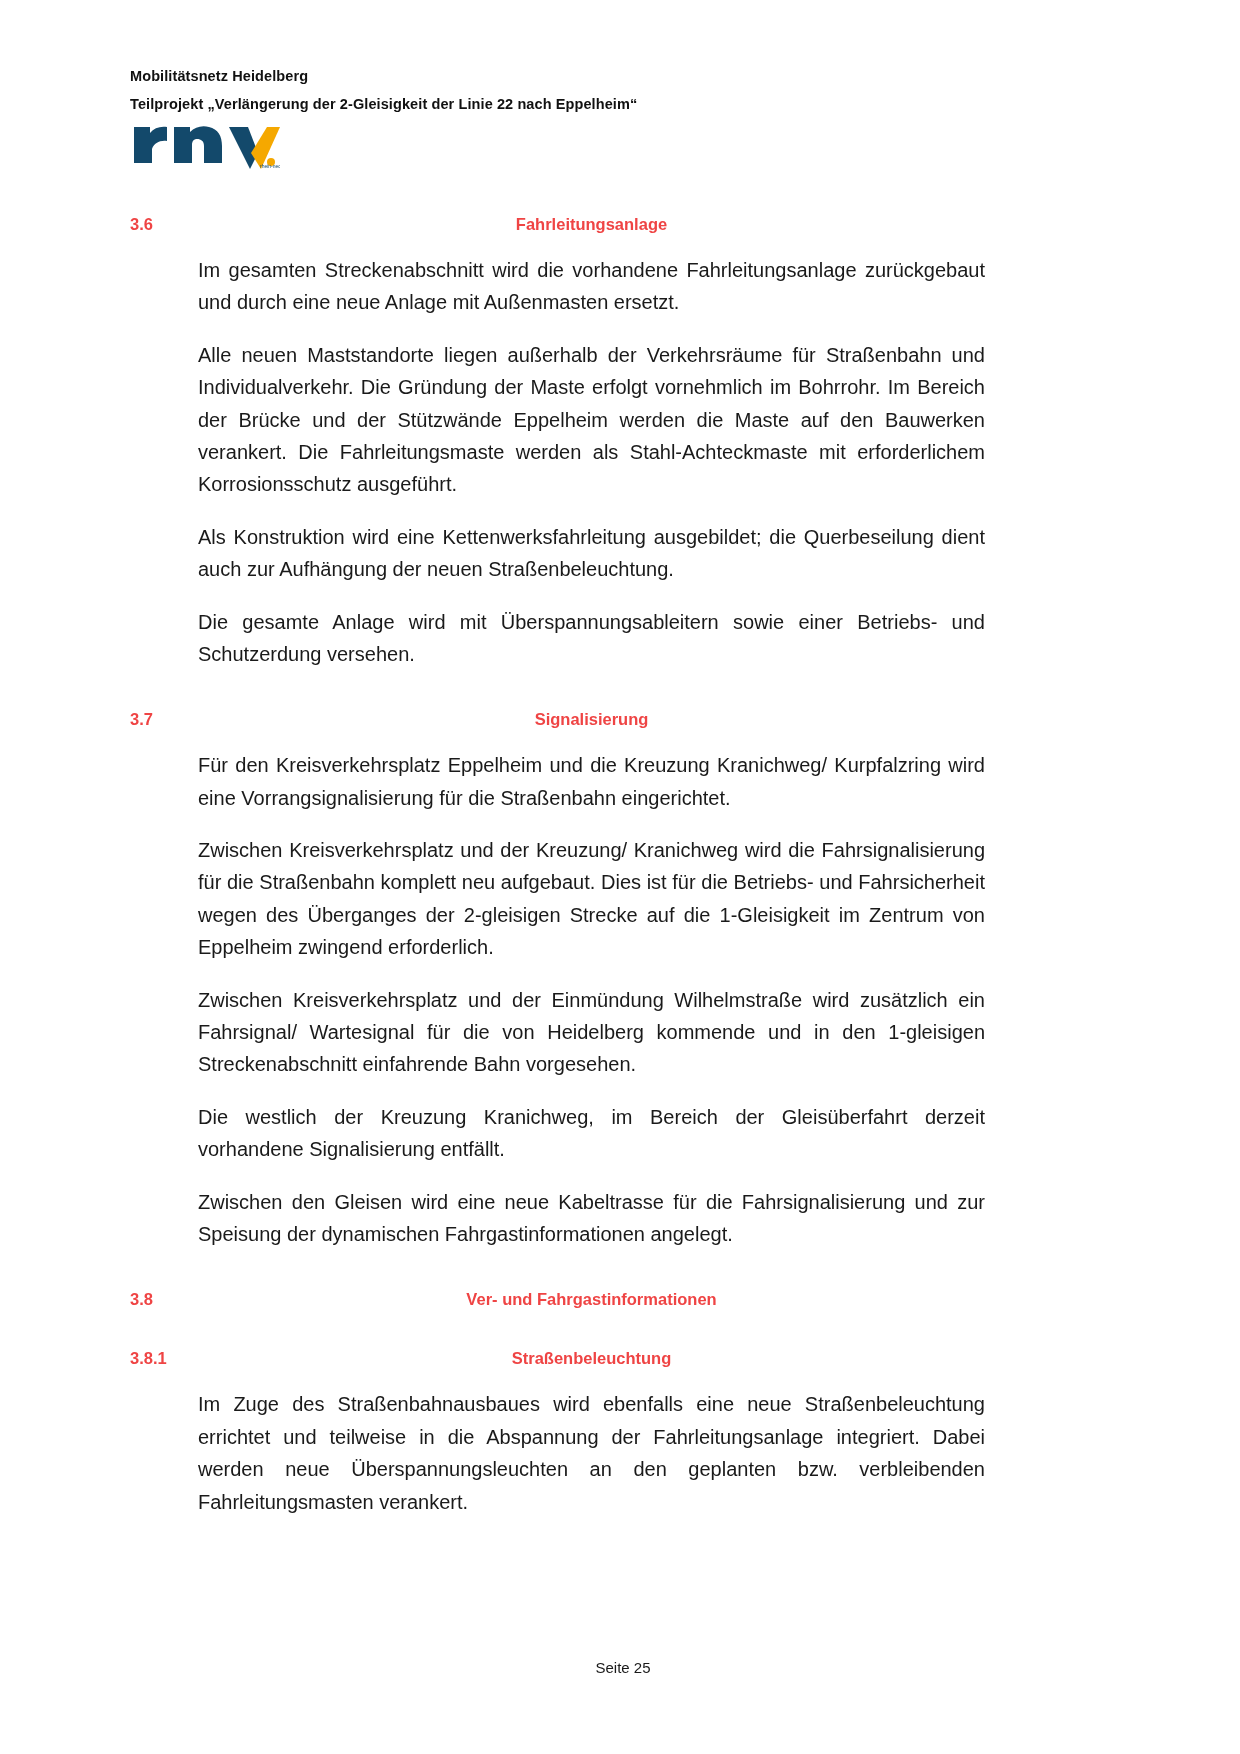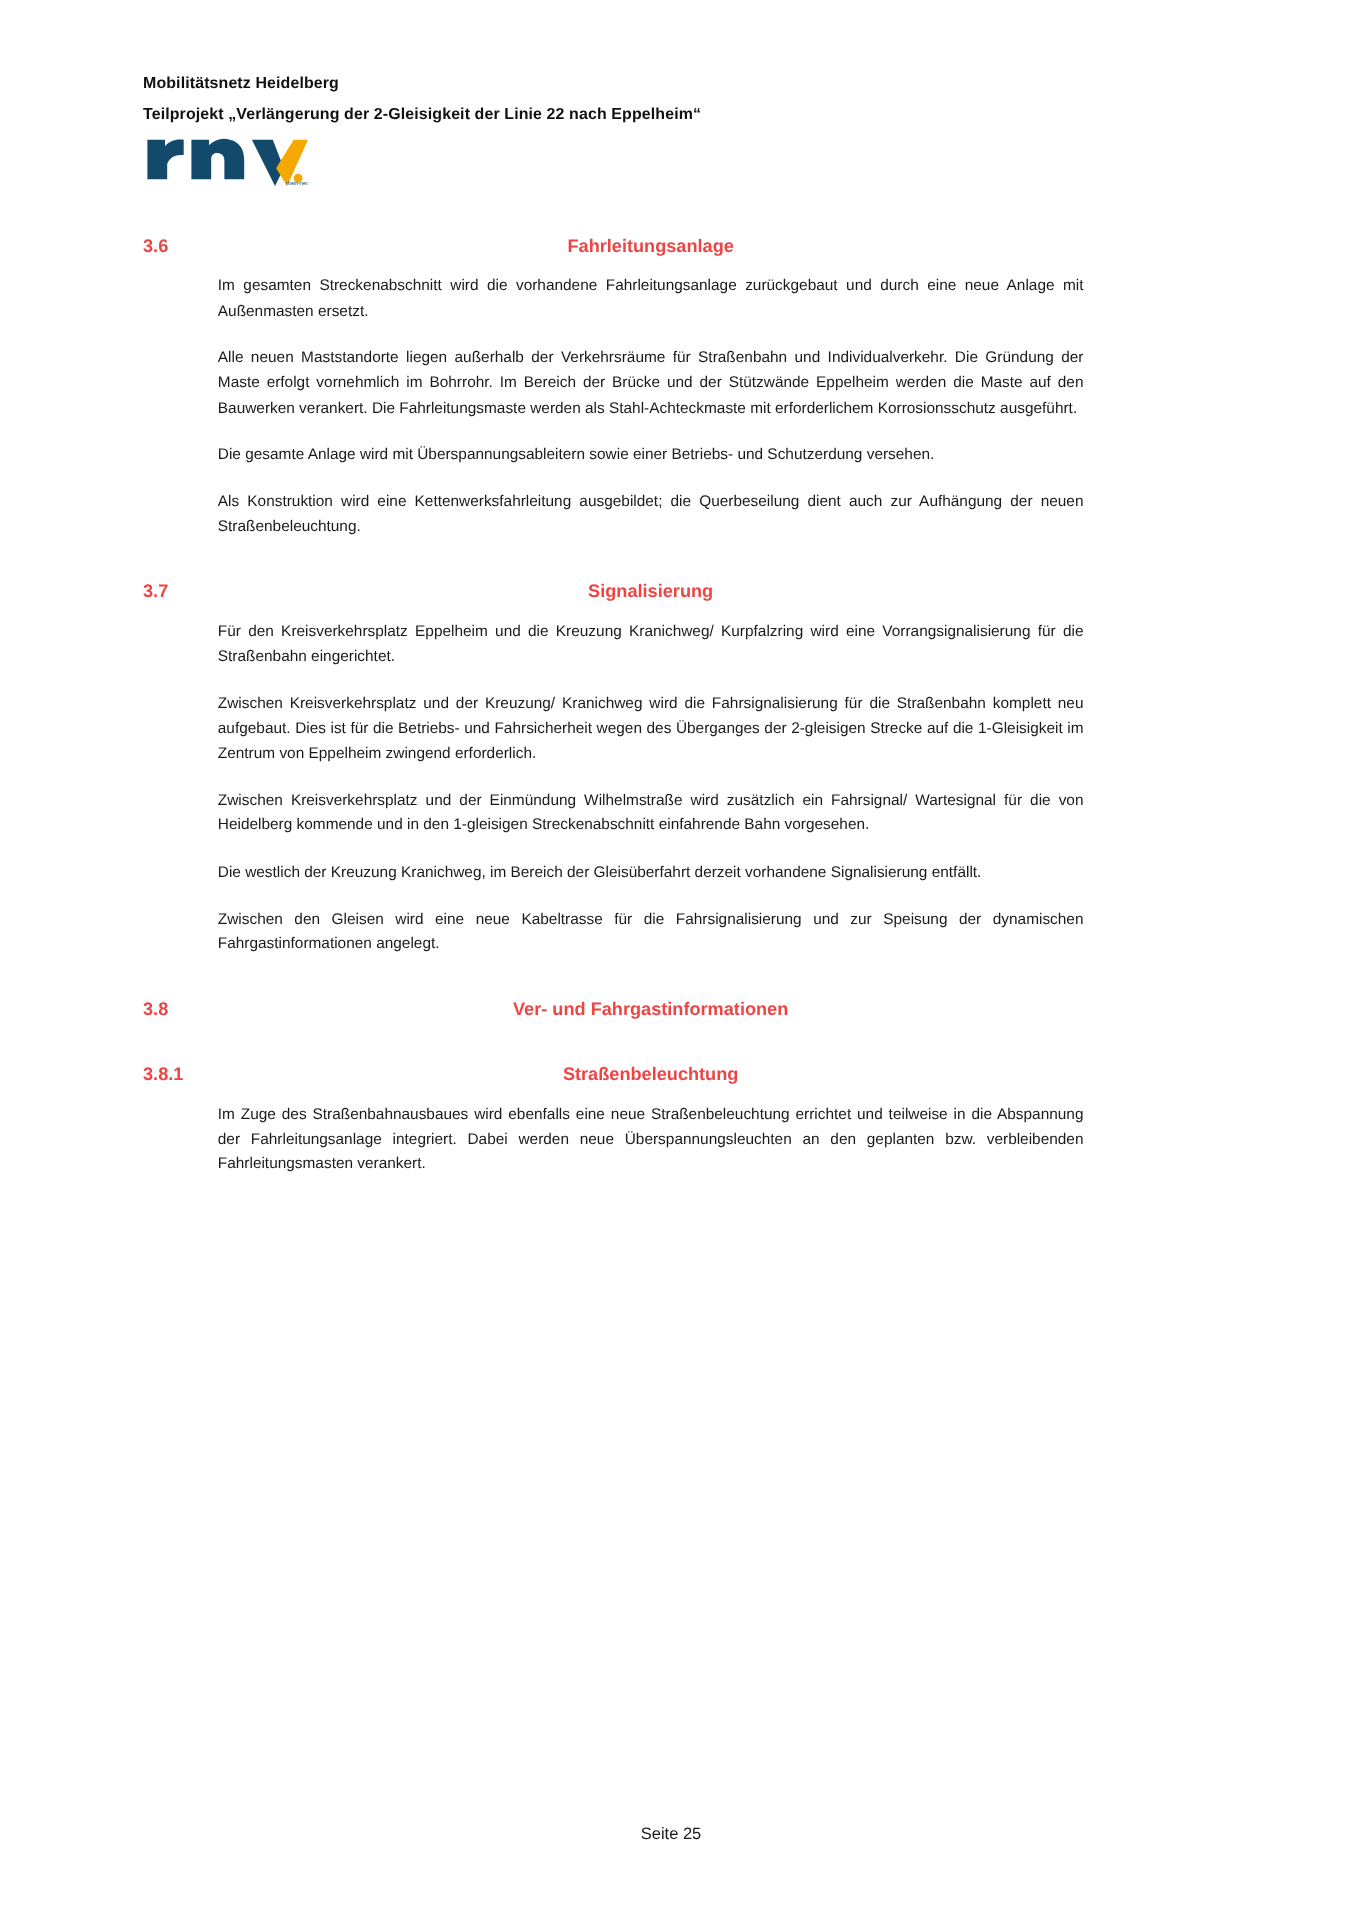--- a/index.html
+++ b/index.html
@@ -76,32 +76,32 @@
   }
   .heading .txt {
     flex: 1;
     text-align: center;
   }
   .heading.first {
     margin-top: 0;
   }
   .para {
     margin-left: 68px;
-    font-size: 14px;
+    font-size: 20px;
     line-height: 1.62;
     text-align: justify;
     color: #1a1a1a;
     margin-bottom: 20px;
   }
 
   
   .footer {
     position: absolute;
     bottom: 78px;
-    left: 4px;
+    left: 17px;
     width: 1212px;
     text-align: center;
     font-size: 15px;
     color: #1a1a1a;
   }
 </style>
 </head>
 <body>
 
 <div class="page">
@@ -132,22 +132,22 @@
 
   <div class="content">
 
     <div class="section">
       <div class="heading first">
         <span class="num">3.6</span>
         <span class="txt">Fahrleitungsanlage</span>
       </div>
       <p class="para">Im gesamten Streckenabschnitt wird die vorhandene Fahrleitungsanlage zurückgebaut und durch eine neue Anlage mit Außenmasten ersetzt.</p>
       <p class="para">Alle neuen Maststandorte liegen außerhalb der Verkehrsräume für Straßenbahn und Individualverkehr. Die Gründung der Maste erfolgt vornehmlich im Bohrrohr. Im Bereich der Brücke und der Stützwände Eppelheim werden die Maste auf den Bauwerken verankert. Die Fahrleitungsmaste werden als Stahl-Achteckmaste mit erforderlichem Korrosionsschutz ausgeführt.</p>
+      <p class="para">Als Konstruktion wird eine Kettenwerksfahrleitung ausgebildet; die Querbeseilung dient auch zur Aufhängung der neuen Straßenbeleuchtung.</p>
       <p class="para">Die gesamte Anlage wird mit Überspannungsableitern sowie einer Betriebs- und Schutzerdung versehen.</p>
-      <p class="para">Als Konstruktion wird eine Kettenwerksfahrleitung ausgebildet; die Querbeseilung dient auch zur Aufhängung der neuen Straßenbeleuchtung.</p>
     </div>
 
     <div class="section">
       <div class="heading">
         <span class="num">3.7</span>
         <span class="txt">Signalisierung</span>
       </div>
       <p class="para">Für den Kreisverkehrsplatz Eppelheim und die Kreuzung Kranichweg/ Kurpfalzring wird eine Vorrangsignalisierung für die Straßenbahn eingerichtet.</p>
       <p class="para">Zwischen Kreisverkehrsplatz und der Kreuzung/ Kranichweg wird die Fahrsignalisierung für die Straßenbahn komplett neu aufgebaut. Dies ist für die Betriebs- und Fahrsicherheit wegen des Überganges der 2-gleisigen Strecke auf die 1-Gleisigkeit im Zentrum von Eppelheim zwingend erforderlich.</p>
       <p class="para">Zwischen Kreisverkehrsplatz und der Einmündung Wilhelmstraße wird zusätzlich ein Fahrsignal/ Wartesignal für die von Heidelberg kommende und in den 1-gleisigen Streckenabschnitt einfahrende Bahn vorgesehen.</p>

